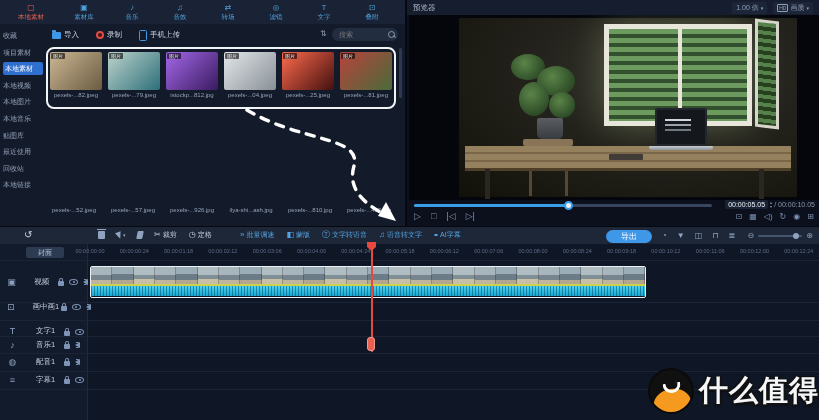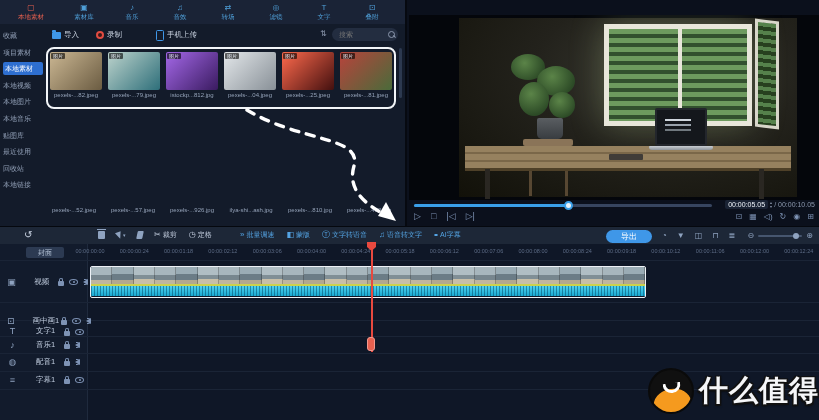--- a/index.html
+++ b/index.html
@@ -215,21 +215,21 @@
       </div>
 
     <div class="mini-btn" style="left:52px;" data-name="import-button">
       <span class="ic-folder" data-name="folder-icon"></span>
       <span data-name="import-label">导入</span>
     </div>
     <div class="mini-btn" style="left:96px;" data-name="record-button">
       <span class="ic-record" data-name="record-icon"></span>
       <span data-name="record-label">录制</span>
     </div>
-    <div class="mini-btn" style="left:156px;text-align:center;" data-name="phone-upload-button">
+    <div class="mini-btn" style="left:139px;text-align:center;" data-name="phone-upload-button">
       <span class="ic-phone" data-name="phone-icon"></span>
       <span data-name="phone-upload-label">手机上传</span>
     </div>
     <div id="sort-icon" data-name="sort-icon">⇅</div>
     <div id="search-box" data-name="search-box">
       <input data-name="search-input" placeholder="搜索" style="">
       <span class="mag" data-name="search-icon"></span>
     </div>
 
     <div id="sidebar" data-name="media-sidebar">
@@ -287,20 +287,33 @@
         <div class="row2-name" data-name="media-filename" style="left: 164px;">pexels-...926.jpg</div>
         <div class="row2-name" data-name="media-filename" style="left: 223px;">ilya-shi...ash.jpg</div>
         <div class="row2-name" data-name="media-filename" style="left: 282px;">pexels-...810.jpg</div>
         <div class="row2-name" data-name="media-filename" style="left: 341px;">pexels-...452.jpg</div>
       </div>
     <div id="sel-outline" data-name="selection-outline"></div>
     <div id="media-scroll" data-name="media-scrollbar"></div>
   </div>
 
   <div id="preview" data-name="preview-panel">
+    <div id="pv-header" data-name="preview-header">
+      <span id="pv-title" data-name="preview-title">预览器</span>
+      <span style="margin-left:auto;" data-name="header-spacer"></span>
+      <span class="chip" data-name="zoom-level-dropdown">
+        <span data-name="zoom-level-value">1.00 倍</span>
+        <span class="caret" data-name="chevron-down-icon">▾</span>
+      </span>
+      <span class="chip" data-name="quality-dropdown">
+        <span class="hd-ico" data-name="hd-icon">HD</span>
+        <span data-name="quality-label">画质</span>
+        <span class="caret" data-name="chevron-down-icon">▾</span>
+      </span>
+    </div>
 
     <div id="pv-video" data-name="preview-viewport">
       <div id="scene" data-name="preview-photo">
         <div class="sc" id="sc-window" data-name="photo-window">
             <div class="slats" data-name="window-blinds"></div>
           </div>
         <div class="sc" id="sc-shutter" data-name="photo-open-shutter">
             <div class="slats" data-name="shutter-blinds"></div>
           </div>
         <div class="leaf" style="left:52px;top:36px;width:34px;height:26px;" data-name="plant-leaf"></div>
@@ -440,21 +453,21 @@
         <div class="tsep" data-name="track-separator" style="top: 145px;"></div>
         <div class="trk-head" data-name="track-header-video" style="top: 18px; height: 40px;">
           <div class="trk-icon" data-name="video-track-icon"></div>
           <div class="trk-label" data-name="track-label">视频</div>
           <div class="trk-ctls" data-name="track-controls">
             <div class="ctl-lock" data-name="lock-icon"></div>
             <div class="ctl-eye" data-name="eye-icon"></div>
             <div class="ctl-speaker" data-name="speaker-icon"></div>
           </div>
         </div>
-        <div class="trk-head" data-name="track-header-1" style="top: 68px; height: 18px;">
+        <div class="trk-head" data-name="track-header-1" style="top: 54px; height: 18px;">
           <div class="trk-icon" data-name="pip-track-icon"></div>
           <div class="trk-label" data-name="track-label">画中画1</div>
           <div class="trk-ctls" data-name="track-controls">
             <div class="ctl-lock" data-name="lock-icon"></div>
             <div class="ctl-eye" data-name="eye-icon"></div>
             <div class="ctl-speaker" data-name="speaker-icon"></div>
           </div>
         </div>
         <div class="trk-head" data-name="track-header-2" style="top: 76px; height: 16px; align-items: flex-end;">
           <div class="trk-icon" data-name="text-track-icon"></div>

